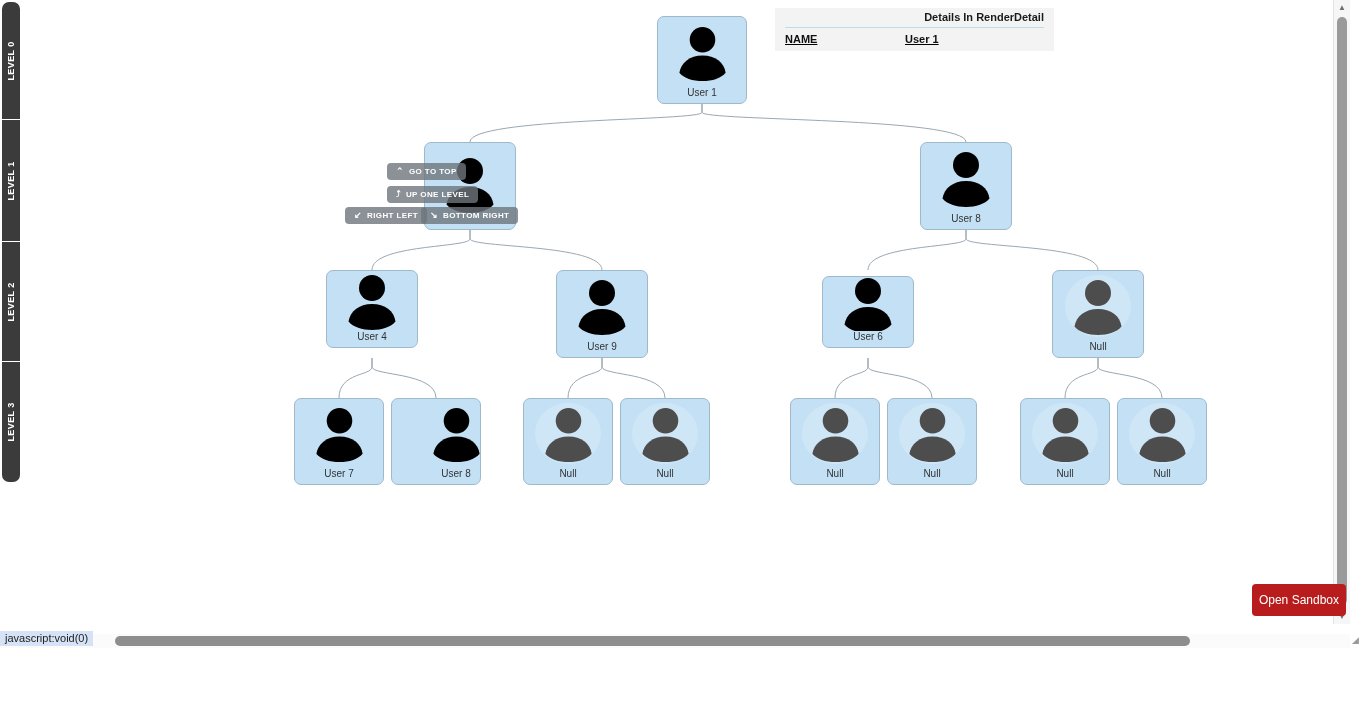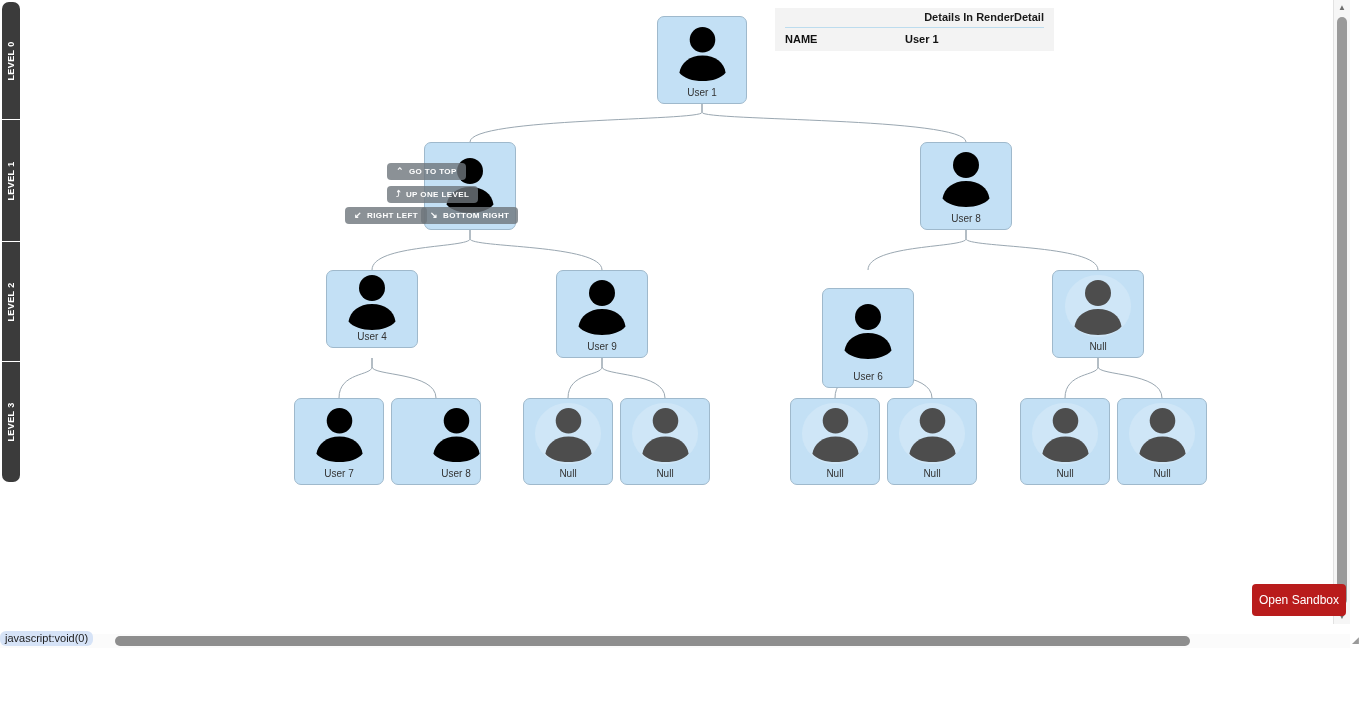--- a/index.html
+++ b/index.html
@@ -121,20 +121,21 @@
     font-weight: bold;
     color: #1a1a1a;
     font-size: 11px;
     padding: 3px 0 4px;
     border-bottom: 1px solid #bcdcee;
     margin: 0 10px;
   }
   #detail-row {
     display: flex;
     padding: 5px 0 0 0;
+    text-decoration: underline;
   }
   #detail-row .k {
     width: 130px;
     padding-left: 10px;
     font-weight: bold;
     color: #111111;
     box-sizing: border-box;
   }
   #detail-row .v {
     font-weight: bold;
@@ -189,21 +190,20 @@
   #status-bar {
     position: absolute;
     left: 0;
     bottom: 58px;
     background: #d6e3f7;
     color: #1b1b1b;
     font-size: 11px;
     padding: 1px 5px 2px 5px;
     z-index: 10;
     white-space: nowrap;
-    border-radius: 6px;
   }
 
   
   #vscroll {
     position: absolute;
     right: 0; top: 0;
     width: 16px;
     height: 624px;
     background: #f6f6f6;
     border-left: 1px solid #e2e2e2;
@@ -360,21 +360,21 @@
           <div class="avatar">
             <div style="position: relative;">
               <svg width="64" height="64" viewBox="0 0 64 64" aria-hidden="true">
                 <circle cx="32" cy="19" r="13" fill="#000000"></circle>
                 <path d="M32 35c-13 0-22 7.5-23.5 17.5C13 58 22 61 32 61s19-3 23.5-8.5C54 42 45 35 32 35z" fill="#000000"></path>
               </svg>
             </div>
           </div>
           <div class="node-label">User 9</div>
         </div>
-        <div class="node" style="left: 822px; top: 288px; width: 92px; height: 100px;">
+        <div class="node" style="left: 822px; top: 276px; width: 92px; height: 72px;">
           <div class="avatar">
             <div style="position: relative;">
               <svg width="64" height="64" viewBox="0 0 64 64" aria-hidden="true">
                 <circle cx="32" cy="19" r="13" fill="#000000"></circle>
                 <path d="M32 35c-13 0-22 7.5-23.5 17.5C13 58 22 61 32 61s19-3 23.5-8.5C54 42 45 35 32 35z" fill="#000000"></path>
               </svg>
             </div>
           </div>
           <div class="node-label">User 6</div>
         </div>

